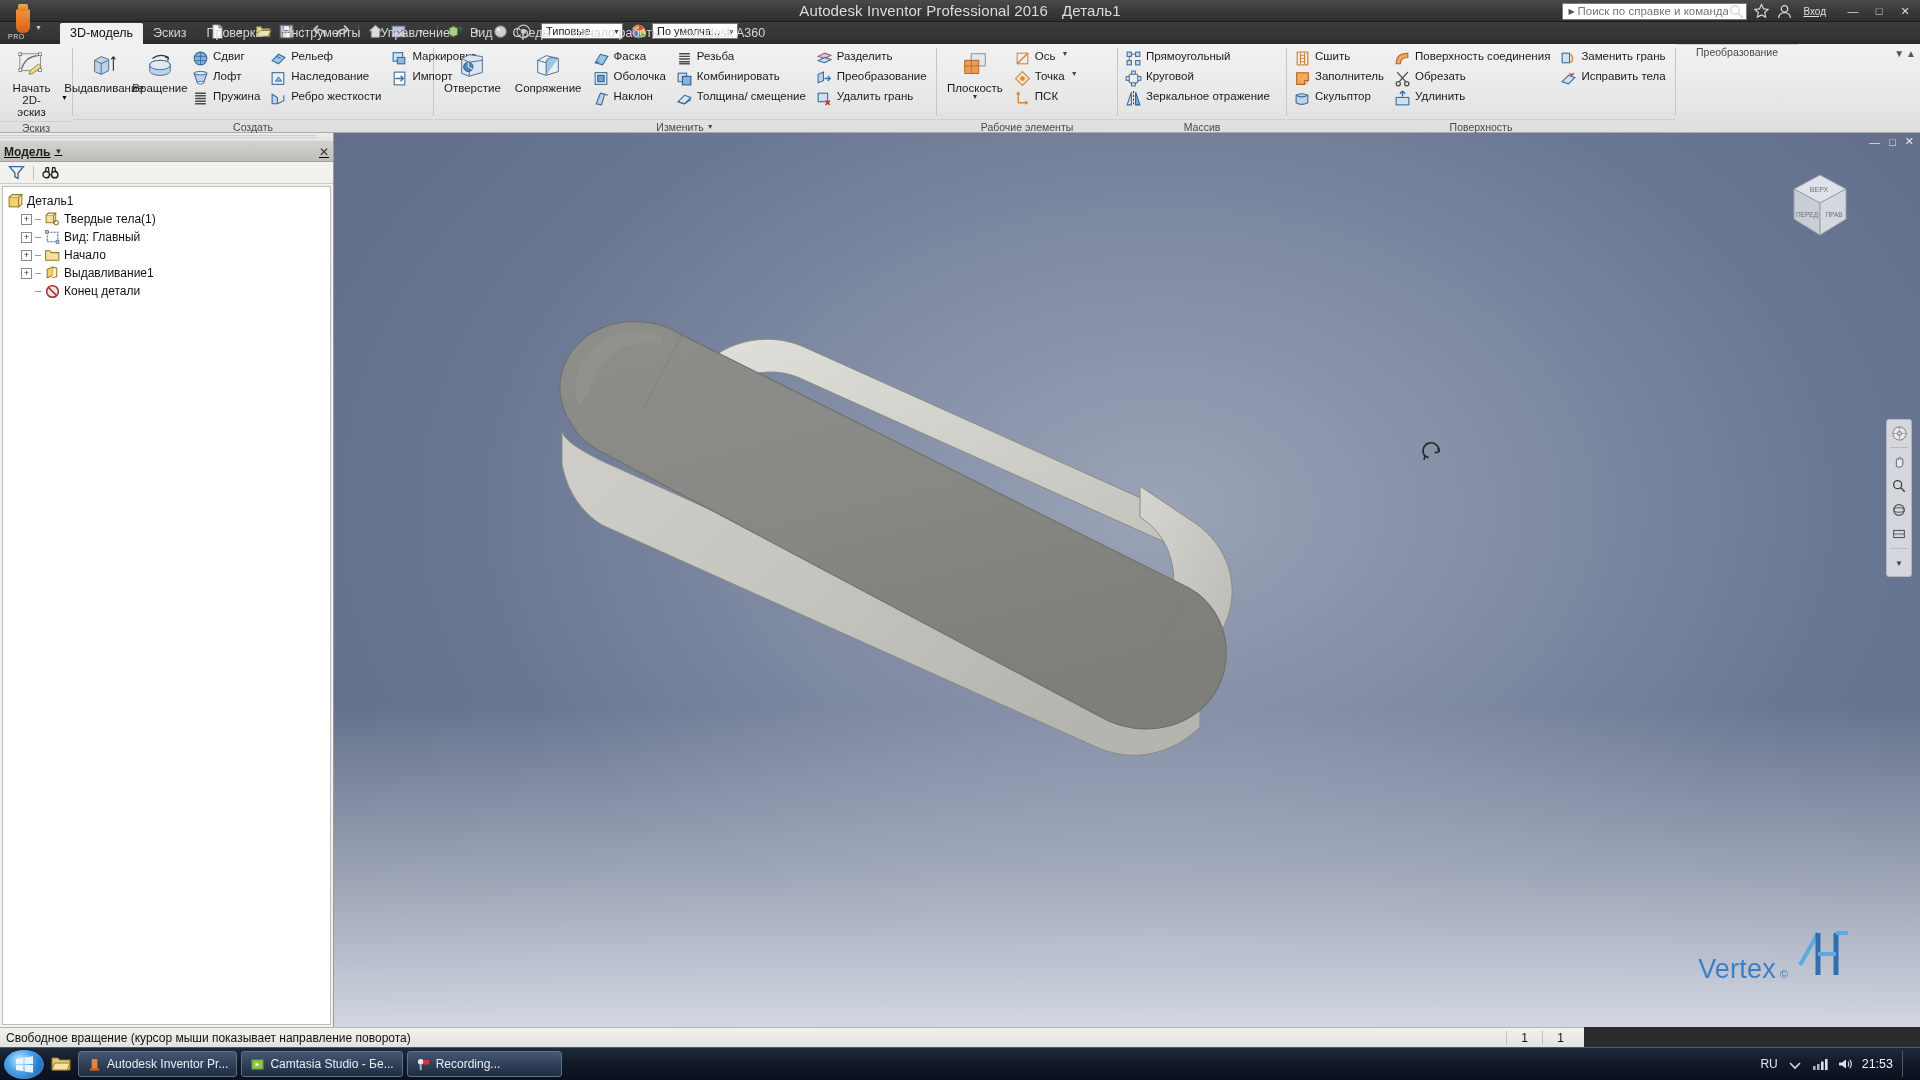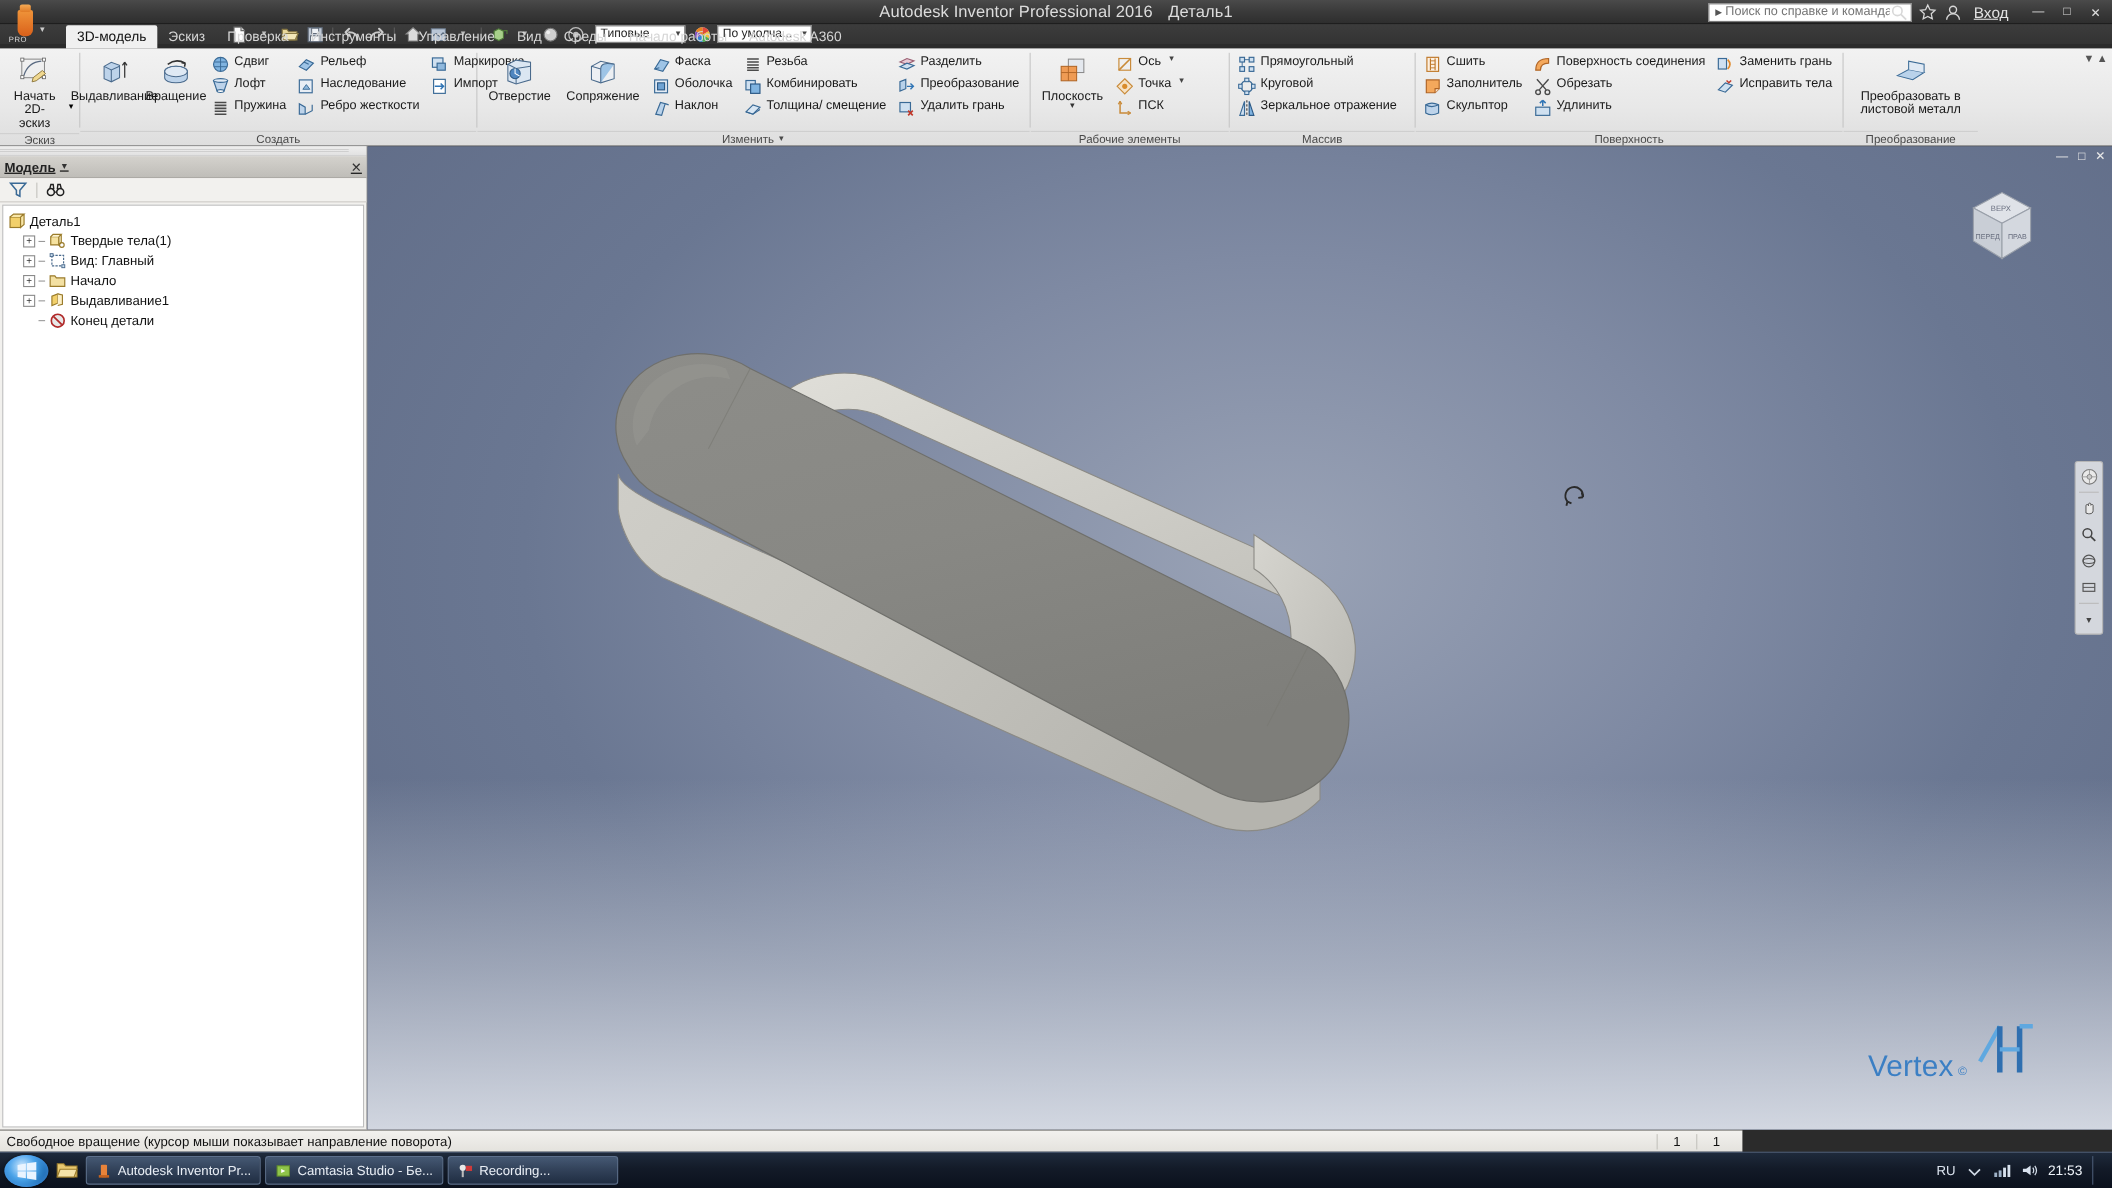--- a/index.html
+++ b/index.html
@@ -27,21 +27,21 @@
   .tb-right { position:absolute; right:2px; top:0; height:22px; display:flex; align-items:center; gap:6px; }
   .search-wrap {
     display:flex; align-items:center; height:17px;
     background:#fff; border:1px solid #7a7a7a; width:185px; padding:0 2px;
   }
   .search-arrow { color:#555; font-size:8px; padding:0 3px; }
   .search-input {
     border:0; outline:0; font-size:11.5px; color:#8a8a8a;
     font-family:"Liberation Sans",sans-serif; width:150px; background:transparent;
   }
-  .signin { color:#e2e2e2; font-size:14px; padding:0 4px;text-decoration:underline; }
+  .signin { color:#e2e2e2; font-size:10px; padding:0 4px;text-decoration:underline; }
   .winbtns { display:flex; align-items:center; gap:0; margin-left:4px; }
   .winbtn { width:26px; height:18px; color:#ddd; font-size:11px; display:flex; align-items:center; justify-content:center; }
 
   
   .qatrow {
     position:absolute; left:0; top:22px; width:1920px; height:18px;
     background: linear-gradient(to bottom,#3c3c3c,#333);
     display:flex; align-items:center;
   }
   .qat-items { display:flex; align-items:center; gap:1px; padding-left:46px; }
@@ -714,30 +714,20 @@
               </svg>
             <span class="lbl">Исправить тела</span>
           </div>
         </div>
       </div>
       <div class="panel-label">Поверхность</div>
     </div>
     <div class="panel-sep"></div>
 
     <div class="panel" style="width:122px">
-      <div class="panel-body" style="justify-content:center">
-        <div class="bigbtn">
-          <svg class="ico28" viewBox="0 0 32 32">
-            <path d="M3 20 L14 14 L29 17 L18 24z" fill="#b9d2ea" stroke="#3a6a96" stroke-width="1"></path>
-            <path d="M14 14 L14 6 L29 9 L29 17" fill="#dfe9f4" stroke="#3a6a96" stroke-width="1"></path>
-          </svg>
-          <div class="lbl">Преобразовать в
-листовой металл</div>
-        </div>
-      </div>
       <div class="panel-label">Преобразование</div>
     </div>
     <div style="flex:1"></div>
     <div style="display:flex;align-items:flex-start;padding-top:4px;padding-right:4px;gap:2px">
       <span style="font-size:10px;color:#555;cursor:pointer">▼</span>
       <span style="font-size:10px;color:#555;cursor:pointer">▲</span>
     </div>
   </div>
 
   <div class="browser">

